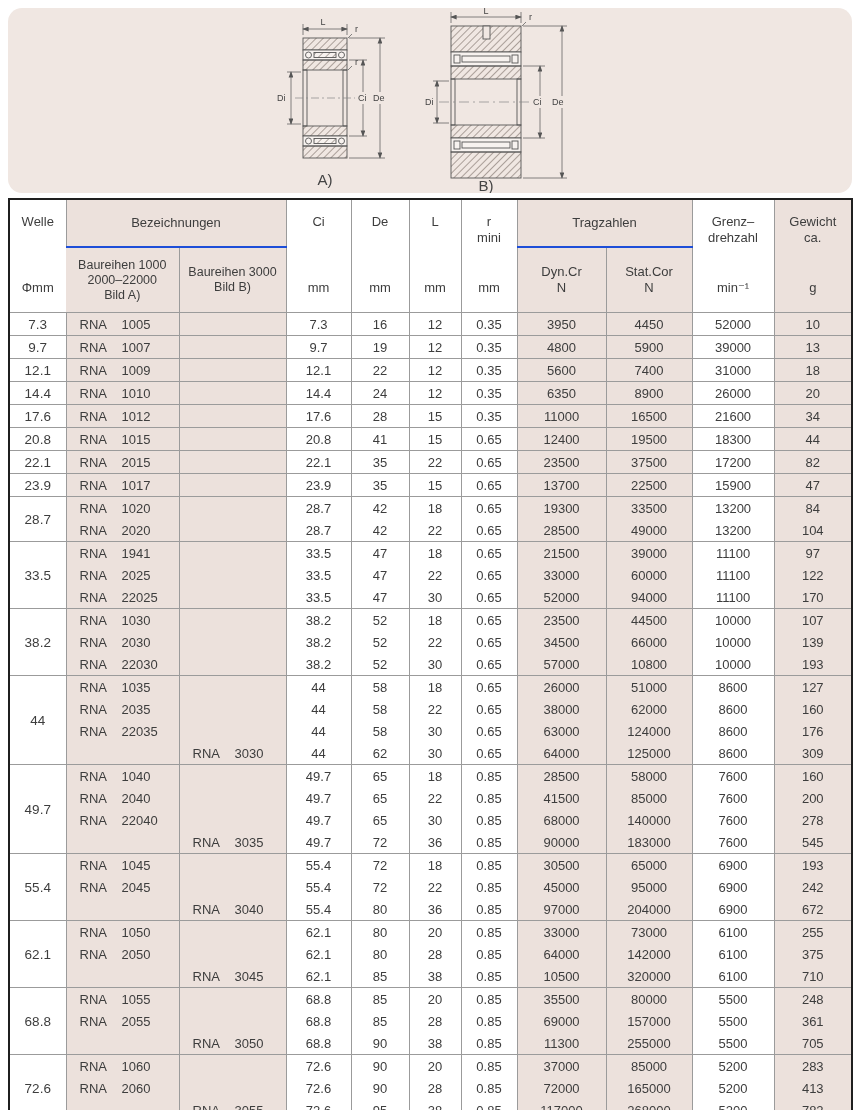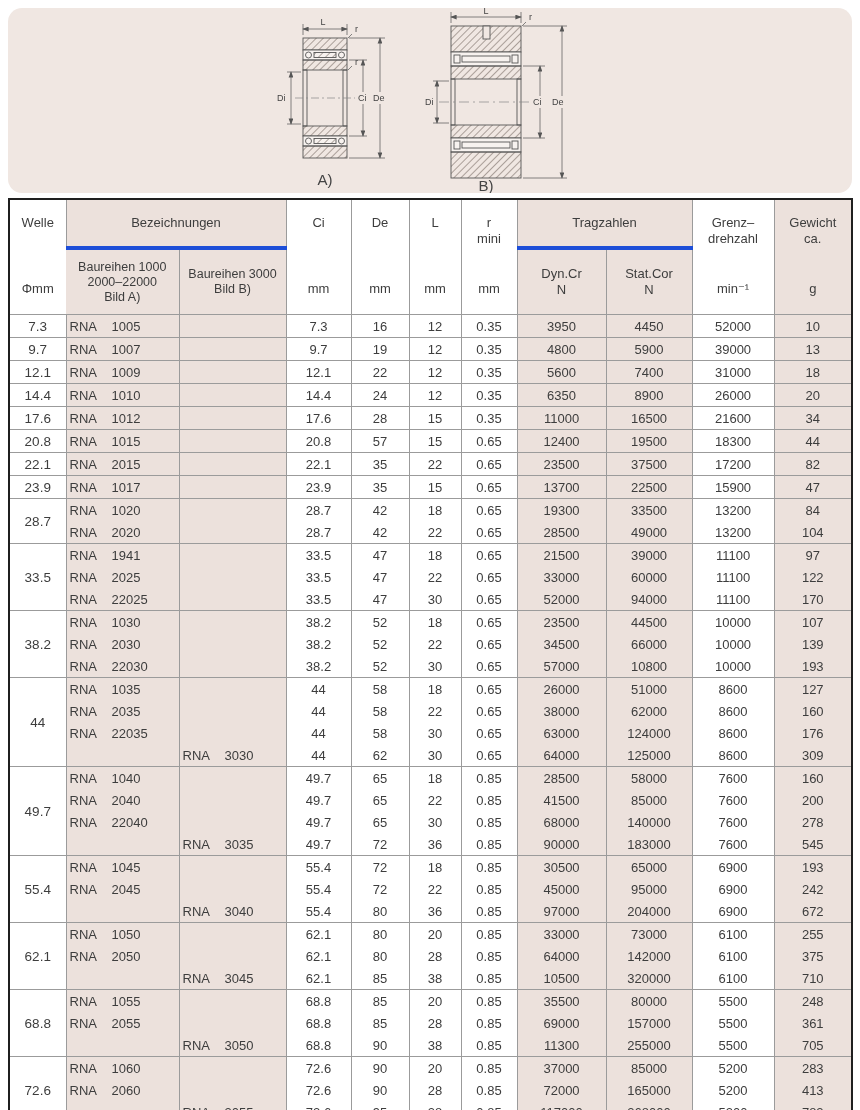--- a/index.html
+++ b/index.html
@@ -8,29 +8,29 @@
   
   .panel{width:844px;height:185px;background:#f0e7e2;border-radius:14px;display:flex;align-items:center;justify-content:center;}
   .panel svg{display:block;}
   
   table{border-collapse:collapse;table-layout:fixed;width:843px;margin-top:5px;border:2px solid #1f1f1f;}
   th,td{padding:0;font-weight:normal;vertical-align:middle;text-align:center;font-size:13px;color:#3d3d3d;border-left:1px solid #9b9b9b;overflow:hidden;}
   th:first-child,td.c-welle{border-left:none;}
   thead th{line-height:1.2;}
   tr.h1 th{height:46px;}
   tr.h2 th{height:64px;}
-  th.split{border-bottom:4px solid #1d4ed8;}
+  th.split{border-bottom:2px solid #1d4ed8;}
   tbody td{height:22px;}
   tbody tr.group-start td{border-top:1px solid #9b9b9b;}
   .shade{background:#ece1dc;}
   .stack2{display:flex;flex-direction:column;justify-content:space-between;height:110px;box-sizing:border-box;padding:13px 0 15px 0;}
   .pre{white-space:pre-line;}
   .sub{font-size:12.5px;}
   .c-bez{text-align:left;}
-  .ser{display:inline-block;padding-left:3px;width:42px;text-align:left;}
+  .ser{display:inline-block;padding-left:13px;width:42px;text-align:left;}
   .num{display:inline-block;text-align:right;}
   td[data-name="welle-value"]{font-size:13.5px;}
 </style>
 </head>
 <body>
 
 <div class="page" data-name="catalog-page">
 
   <div class="panel" data-name="diagram-panel">
     <svg width="330" height="185" viewBox="0 0 310 185" data-name="bearing-diagrams">
@@ -281,21 +281,21 @@
           <td class="shade" data-name="dyn-cr-value">11000</td>
           <td class="shade" data-name="stat-cor-value">16500</td>
           <td class="" data-name="grenzdrehzahl-value">21600</td>
           <td class="shade" data-name="gewicht-value">34</td>
         </tr>
         <tr data-name="table-row" class="group-start">
           <td class="c-welle" data-name="welle-value" rowspan="1">20.8</td>
           <td class="c-bez shade" data-name="designation-series-a"><span class="ser">RNA</span><span class="num">1015</span></td>
           <td class="c-bez shade" data-name="designation-series-b"></td>
           <td class="" data-name="ci-value">20.8</td>
-          <td class="" data-name="de-value">57</td>
+          <td class="" data-name="de-value">41</td>
           <td class="" data-name="l-value">15</td>
           <td class="" data-name="r-mini-value">0.65</td>
           <td class="shade" data-name="dyn-cr-value">12400</td>
           <td class="shade" data-name="stat-cor-value">19500</td>
           <td class="" data-name="grenzdrehzahl-value">18300</td>
           <td class="shade" data-name="gewicht-value">44</td>
         </tr>
         <tr data-name="table-row" class="group-start">
           <td class="c-welle" data-name="welle-value" rowspan="1">22.1</td>
           <td class="c-bez shade" data-name="designation-series-a"><span class="ser">RNA</span><span class="num">2015</span></td>

